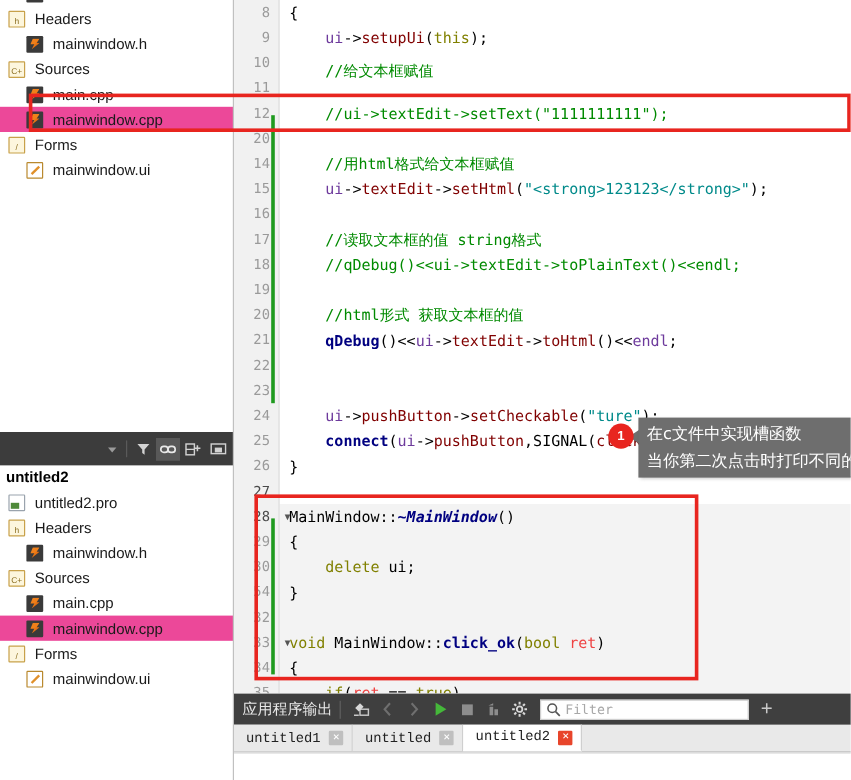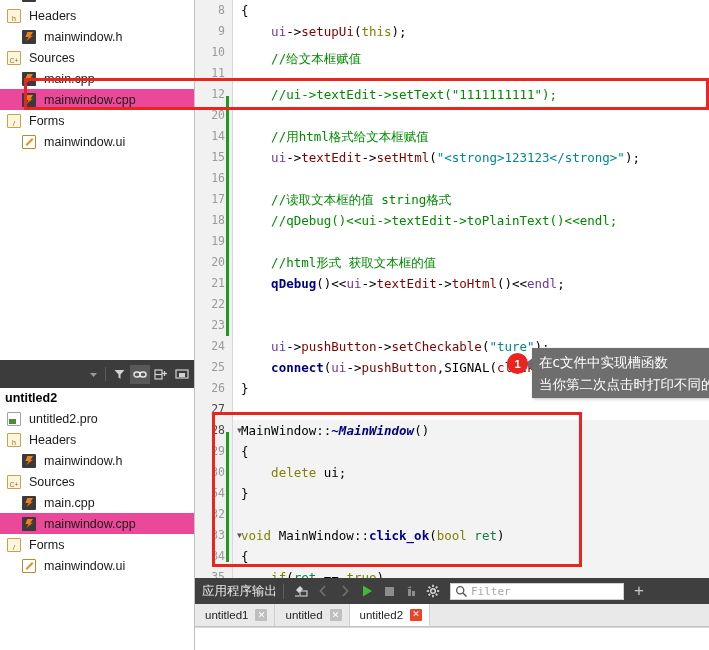--- a/index.html
+++ b/index.html
@@ -127,21 +127,21 @@
   }
   
   .c-plain { color: #000000; }
   .c-comment { color: #008a00; }
   .c-kw { color: #808000; }
   .c-str { color: #008a8a; }
   .c-fn { color: #000080; font-weight: bold; }
   .c-var { color: #6d3a9c; }
   .c-mem { color: #800000; }
   .c-dtor { color: #000080; font-weight: bold; font-style: italic; }
-  .c-param { color: #15803d; }
+  .c-param { color: #ef4444; }
   .c-macro { color: #000000; }
 
   
   #tooltip {
     position: absolute; left: 337px; top: 348px;
     width: 259px; height: 50px;
     background: #6e6e6e; color: #ffffff;
     font-family: "DejaVu Sans", sans-serif; font-size: 13.5px;
     padding: 3px 7px; z-index: 50; line-height: 22px;
     box-shadow: 1px 1px 3px rgba(0,0,0,.25);
@@ -191,21 +191,21 @@
     color: #333; padding: 0;
   }
   #filter-input::placeholder { color: #a8a8a8; }
   #out-tabs {
     position: absolute; left: 0; top: 26px; width: 514px; height: 23px;
     background: #e9e9e9; display: flex; align-items: flex-end;
     border-bottom: 1px solid #c3c3c3;
   }
   .out-tab {
     height: 22px; display: flex; align-items: center;
-    padding: 0 7px 0 10px; font-family: Liberation Sans, sans-serif;
+    padding: 0 7px 0 10px; font-family: Liberation Mono, monospace;
     font-size: 11.5px; color: #222; cursor: pointer;
     border-right: 1px solid #cfcfcf; background: #e9e9e9; text-align: right;
   }
   .out-tab.active { background: #ffffff; border-bottom: 1px solid #ffffff; }
   .tab-x {
     width: 12px; height: 12px; margin-left: 7px;
     display: flex; align-items: center; justify-content: center;
     font-size: 9px; line-height: 1; cursor: pointer;
     background: #bfbfbf; color: #ffffff; border-radius: 1px;
   }

